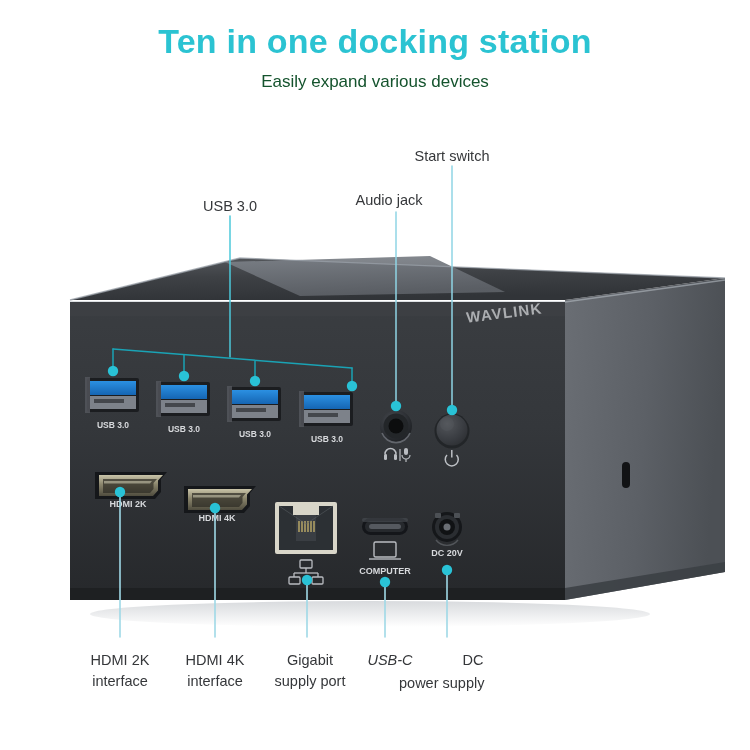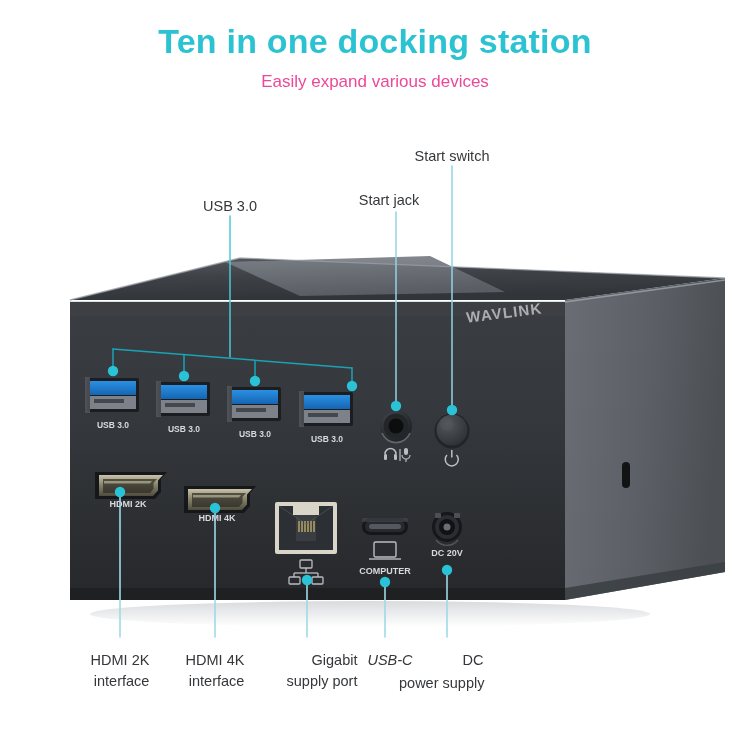--- a/index.html
+++ b/index.html
@@ -38,34 +38,34 @@
     color: #2bc3d2;
     white-space: nowrap;
   }
   .subtitle {
     position: absolute;
     left: 0; top: 72px;
     width: 750px;
     text-align: center;
     font-size: 17px;
     font-weight: normal;
-    color: #ec4899;
+    color: #14532d;
     white-space: nowrap;
   }
 
   
   .callout {
     position: absolute;
     font-size: 14.5px;
     color: #35373a;
     white-space: nowrap;
     line-height: 1.45;
     text-align: right;
   }
-  .callout.center { transform: translateX(-50%); }
+  .callout.center { text-align: center; transform: translateX(-50%); }
 
   
   #vector {
     position: absolute;
     left: 0; top: 0;
     width: 750px;
     height: 750px;
     overflow: visible;
   }
 
@@ -78,32 +78,32 @@
 </style>
 </head>
 <body>
 
 <div id="stage">
 
   <div class="title">Ten in one docking station</div>
   <div class="subtitle">Easily expand various devices</div>
 
   <div class="callout center" style="left:230px; top:196px;">USB 3.0</div>
-  <div class="callout center" style="left:389px; top:190px;">Start jack</div>
+  <div class="callout center" style="left:389px; top:190px;">Audio jack</div>
   <div class="callout center" style="left:452px; top:146px;">Start switch</div>
 
   <div class="callout center" style="left:120px; top:650px;">
     <div>HDMI 2K</div>
     <div>interface</div>
   </div>
   <div class="callout center" style="left:215px; top:650px;">
     <div>HDMI 4K</div>
     <div>interface</div>
   </div>
-  <div class="callout center" style="left:322px; top:650px;">
+  <div class="callout center" style="left:310px; top:650px;">
     <div>Gigabit</div>
     <div>supply port</div>
   </div>
   <div class="callout center" style="left:390px; top:650px;font-style:italic;">
     <div>USB-C</div>
   </div>
   <div class="callout center" style="left:473px; top:650px;">
     <div>DC</div>
   </div>
   <div class="callout" style="left:399px; top:673px;">power supply</div>

